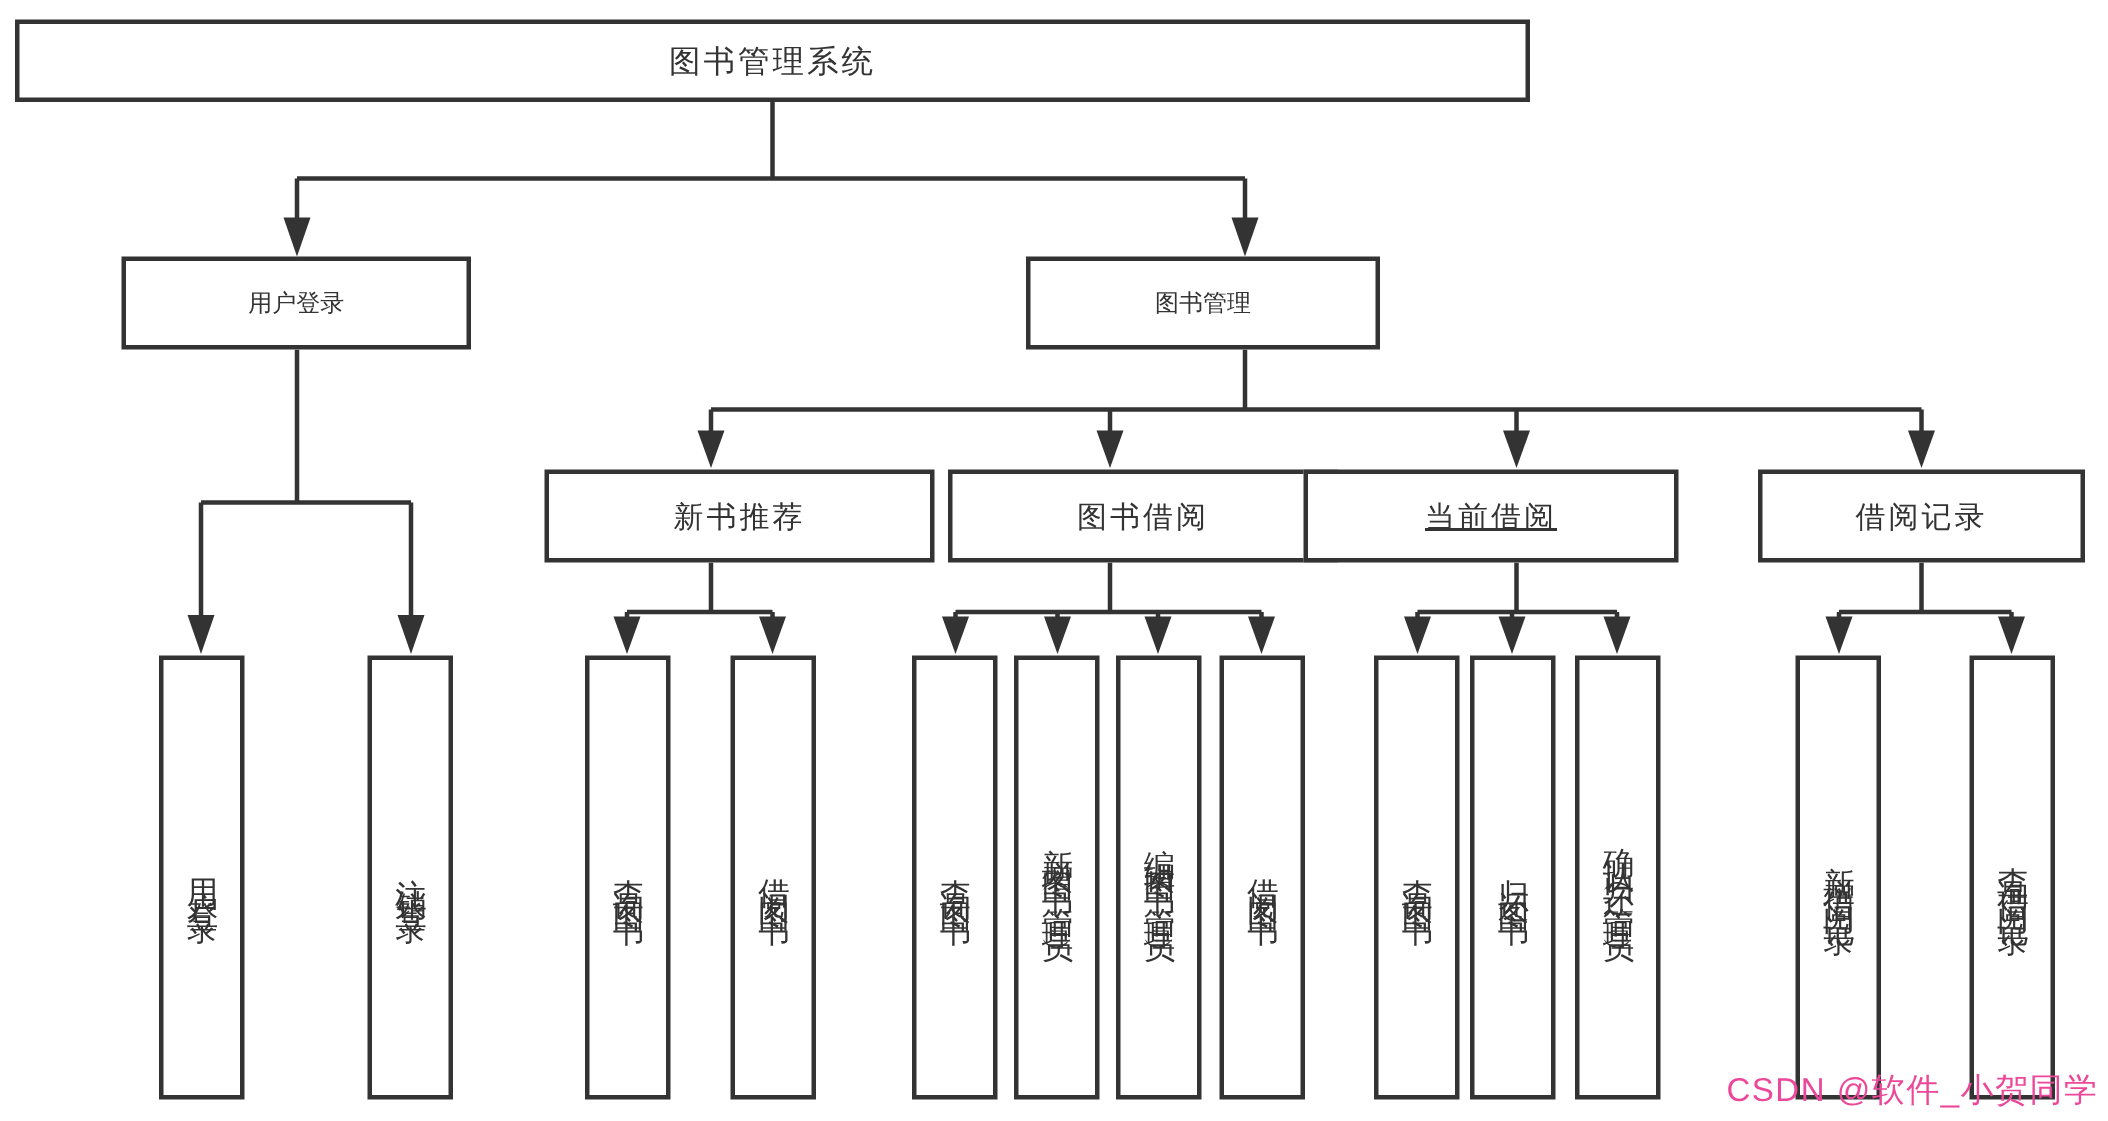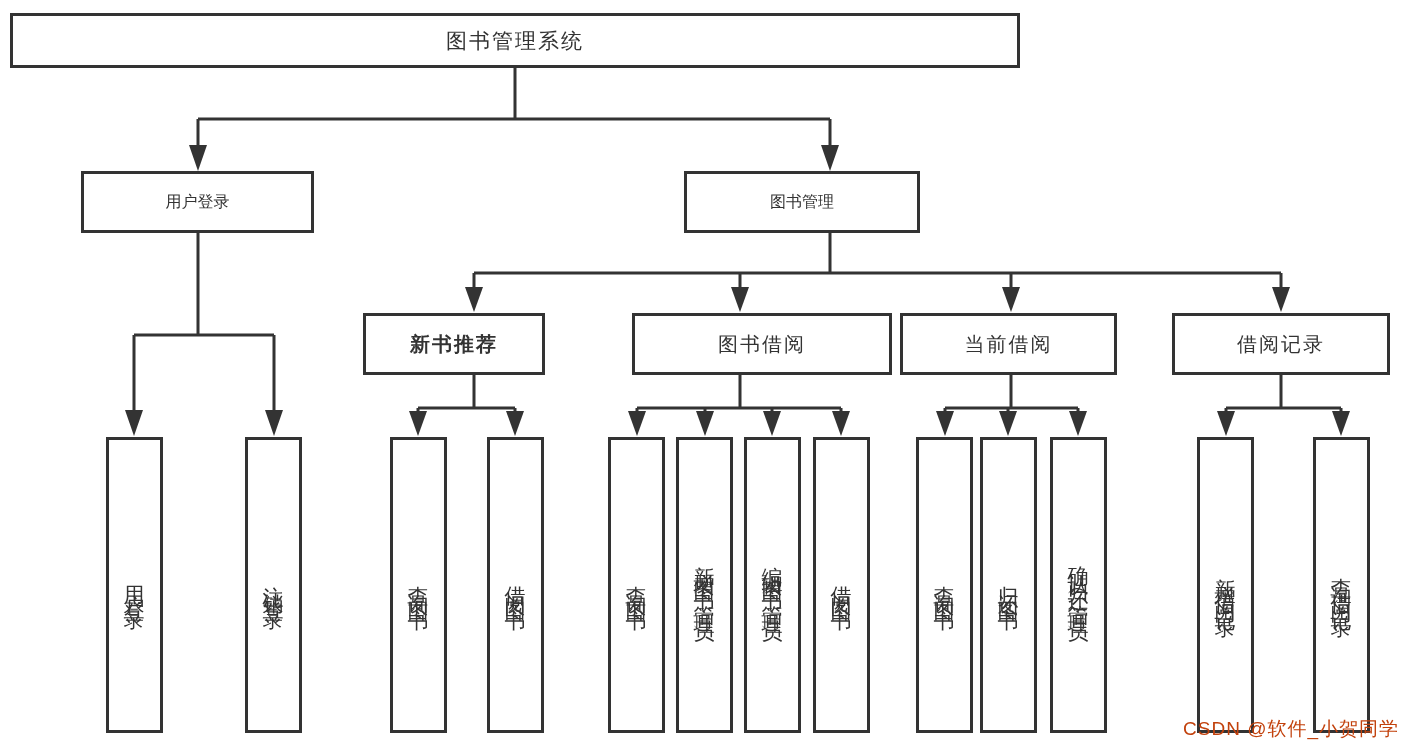--- a/index.html
+++ b/index.html
@@ -58,23 +58,23 @@
     writing-mode: vertical-rl;
     text-orientation: mixed;
     font-size: 21px;
     letter-spacing: 8px;
     line-height: 1;
   }
   .watermark {
     position: absolute;
     right: 6px;
     bottom: 5px;
-    font-size: 19px;
+    font-size: 22px;
     letter-spacing: 1px;
-    color: #c2410c;
+    color: #ec4899;
   }
 </style>
 </head>
 <body>
 
 <div class="stage">
 
   <svg class="connector-svg" width="1405" height="747" viewBox="0 0 1405 747">
     <g stroke="#333333" stroke-width="3" fill="#333333">
 
@@ -125,23 +125,23 @@
         <polygon points="1332,411 1350,411 1341,436" stroke="none"></polygon>
       </g>
     </g>
   </svg>
 
   <div class="box root-box">图书管理系统</div>
 
   <div class="box l2-box" style="left:81px; width:233px;">用户登录</div>
   <div class="box l2-box" style="left:684px; width:236px;">图书管理</div>
 
-  <div class="box h-box" style="left:363px; width:182px;font-weight:bold;">新书推荐</div>
+  <div class="box h-box" style="left:363px; width:260px;">新书推荐</div>
   <div class="box h-box" style="left:632px; width:260px;">图书借阅</div>
-  <div class="box h-box" style="left:900px; width:217px;">当前借阅</div>
+  <div class="box h-box" style="left:869px; width:250px;text-decoration:underline;">当前借阅</div>
   <div class="box h-box" style="left:1172px; width:218px;">借阅记录</div>
 
   <div class="box v-box" style="left:106px;">用户登录</div>
   <div class="box v-box" style="left:245px;">注销登录</div>
 
   <div class="box v-box" style="left:390px;">查询图书</div>
   <div class="box v-box" style="left:487px;">借阅图书</div>
 
   <div class="box v-box" style="left:608px;">查询图书</div>
   <div class="box v-box" style="left:676px;">新增图书（管理员）</div>

